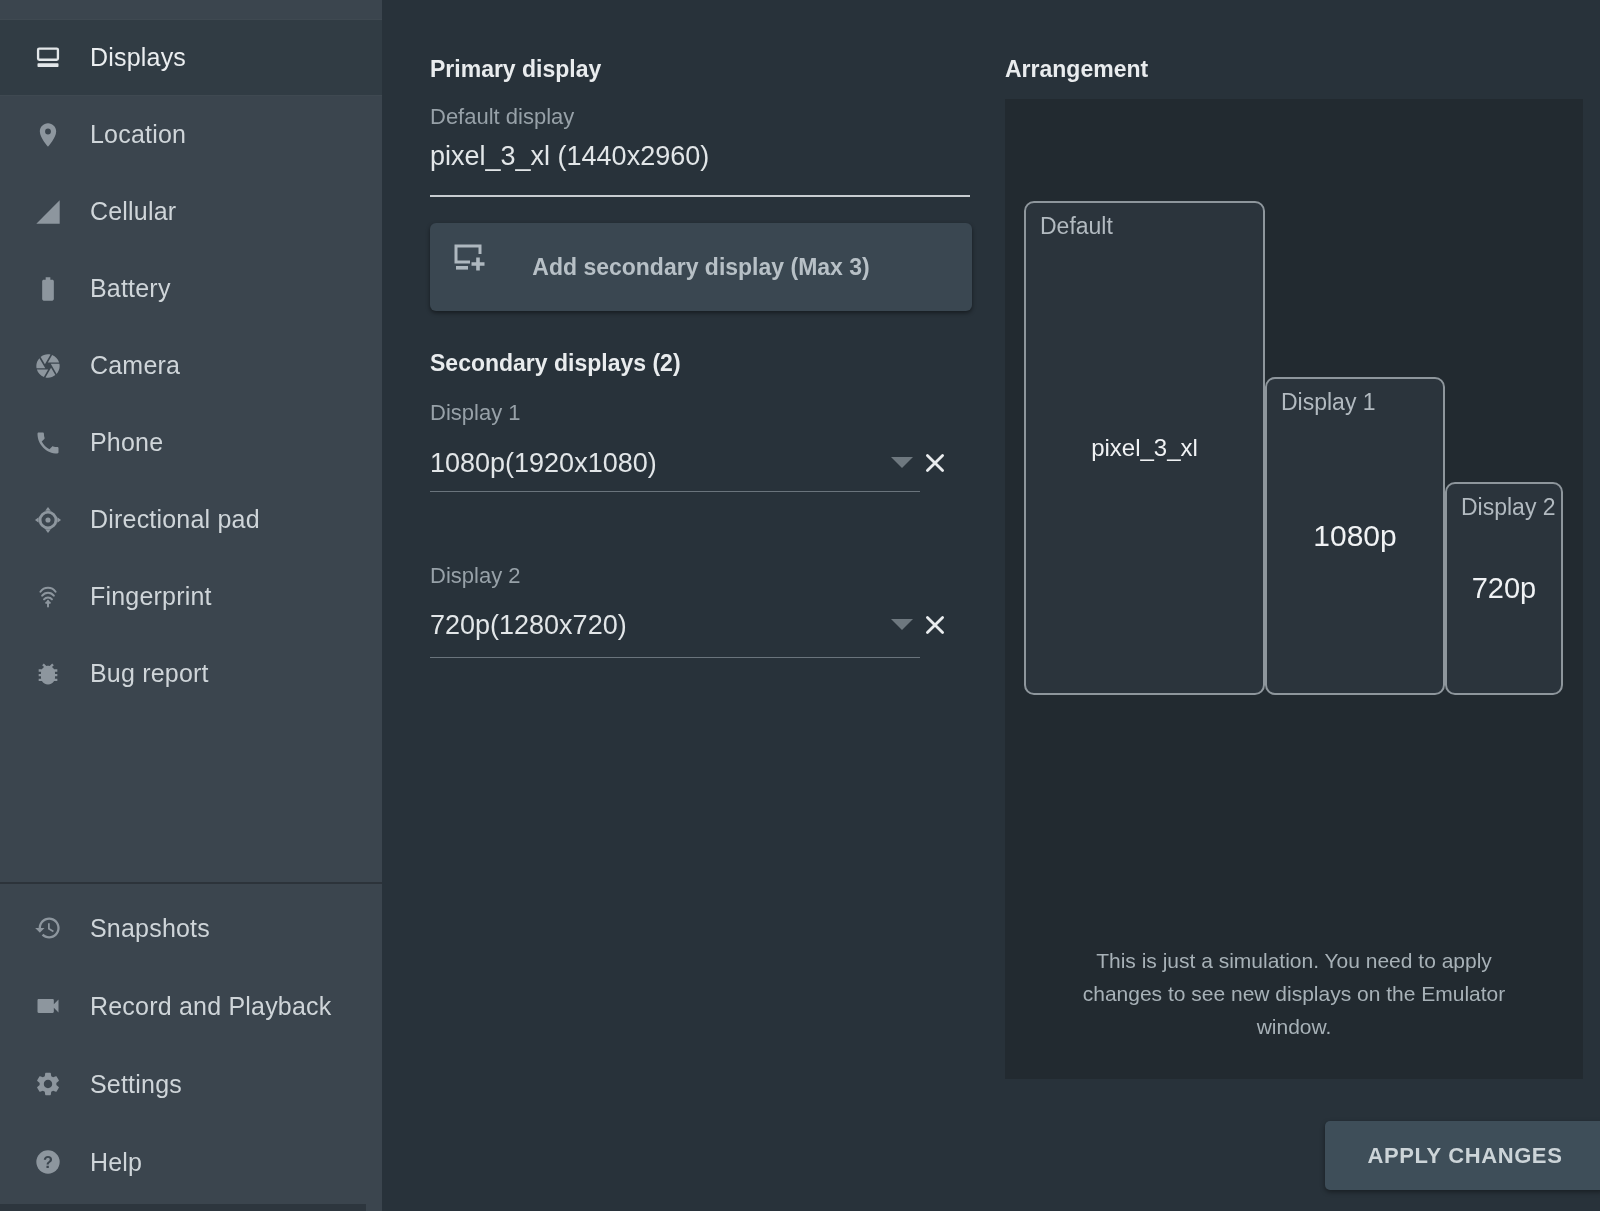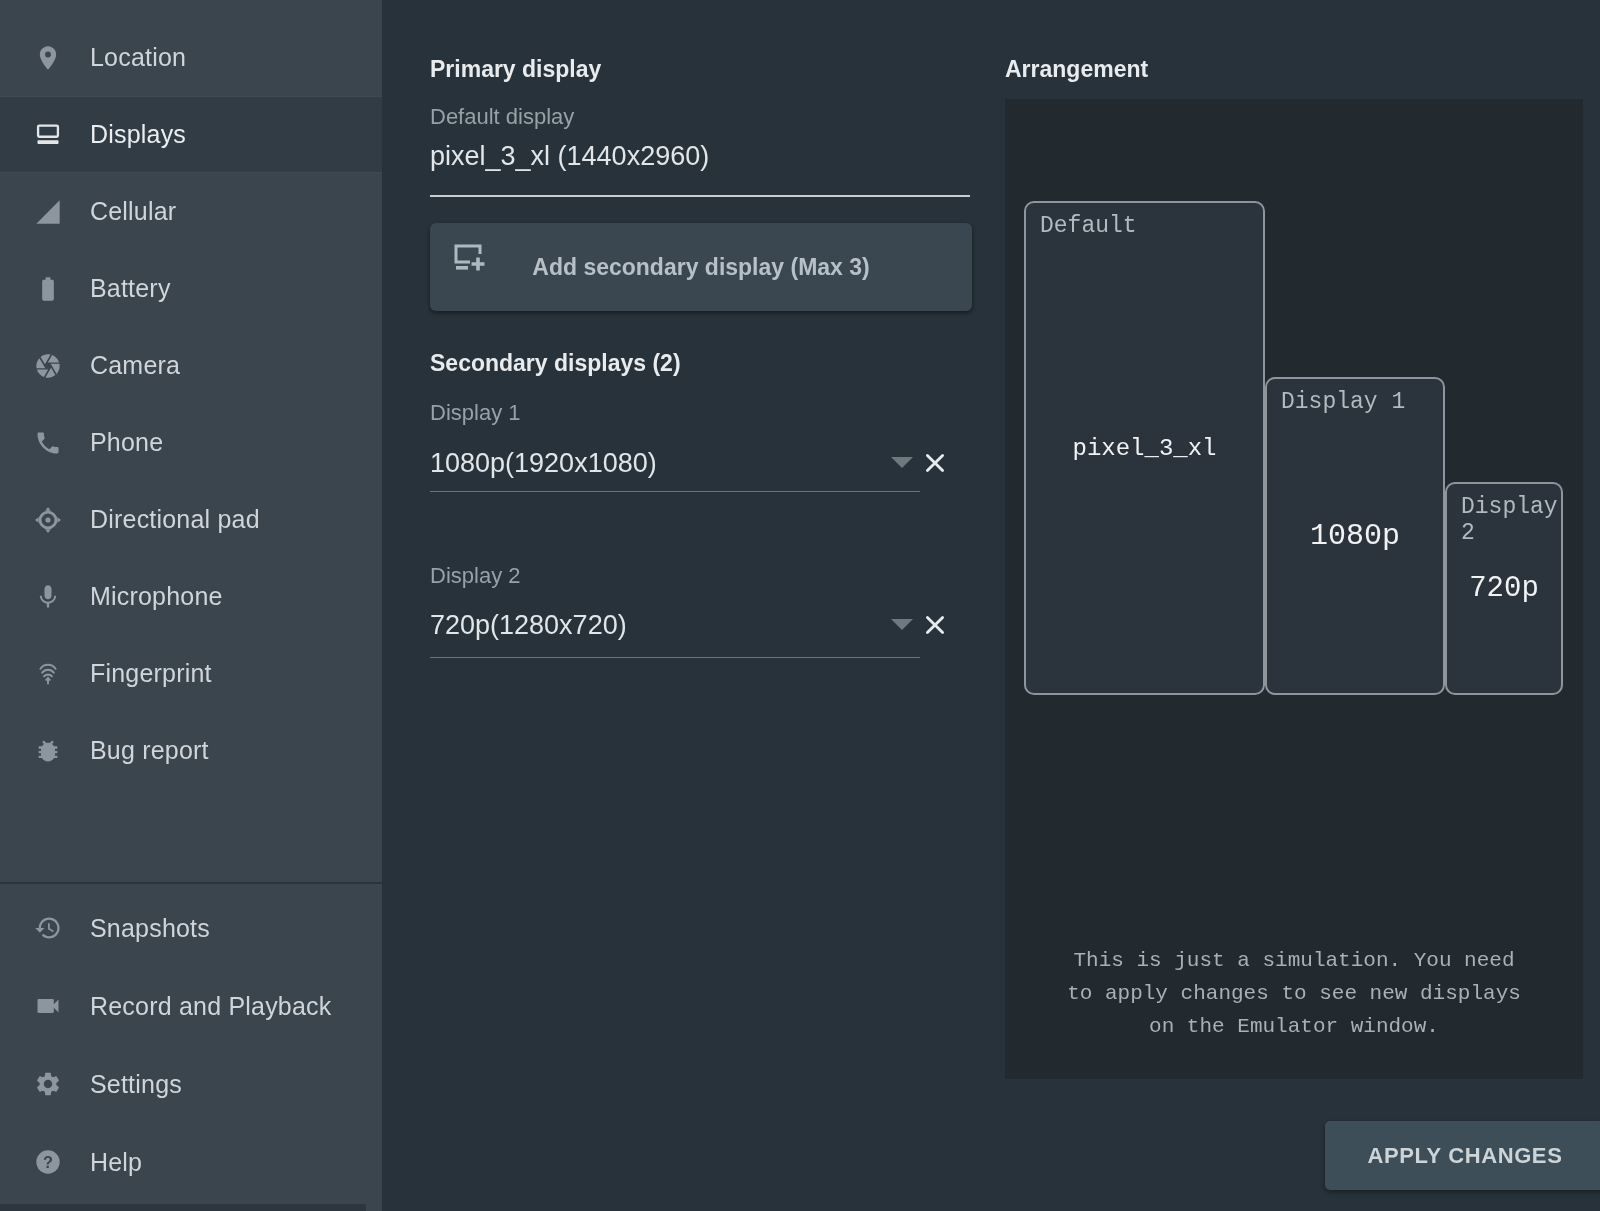--- a/index.html
+++ b/index.html
@@ -74,21 +74,20 @@
     position: absolute; width: 26px; height: 26px; cursor: pointer;
     background: transparent; border: none; padding: 0;
   }
   .x-btn svg { display: block; }
   .ul-dim { position: absolute; left: 430px; width: 490px; height: 1px; background: #6a747c; }
 
   
   .arr-panel {
     position: absolute; left: 1005px; top: 99px; width: 578px; height: 980px;
     background: #222a30;
-    font-family: Liberation Mono, monospace;
   }
   .arr-box {
     position: absolute; background: #2b343c; border: 2px solid #8e969c; border-radius: 10px;
   }
   .box-default { left: 19px; top: 102px; width: 241px; height: 494px; }
   .box-d1 { left: 260px; top: 278px; width: 180px; height: 318px; }
   .box-d2 { left: 440px; top: 383px; width: 118px; height: 213px; }
   .box-tag { position: absolute; top: 10px; left: 14px; font-size: 23px; color: #b2bac0; }
   .box-val {
     position: absolute; inset: 0; display: flex; align-items: center; justify-content: center;
@@ -112,37 +111,37 @@
   }
 </style>
 </head>
 <body>
 
 <div class="app">
 
   <aside class="sidebar">
     <nav class="nav-sec nav-sec1">
 
-      <div class="nav-row">
-        <span class="nav-icon">
-          <svg viewBox="0 0 24 24" fill="currentColor">
-              <path d="M12 2C8.13 2 5 5.13 5 9c0 5.25 7 13 7 13s7-7.75 7-13c0-3.87-3.13-7-7-7zm0 9.5a2.5 2.5 0 1 1 0-5 2.5 2.5 0 0 1 0 5z"></path>
-            </svg>
-        </span>
-        <span class="nav-label">Location</span>
-      </div>
-
       <div class="nav-row selected">
         <span class="nav-icon">
           <svg viewBox="0 0 24 24">
               <rect x="3.5" y="4" width="17" height="9.5" rx="1" fill="none" stroke="currentColor" stroke-width="2"></rect>
               <rect x="3" y="16.5" width="18" height="3.2" rx="0.6" fill="currentColor"></rect>
             </svg>
         </span>
         <span class="nav-label">Displays</span>
+      </div>
+
+      <div class="nav-row">
+        <span class="nav-icon">
+          <svg viewBox="0 0 24 24" fill="currentColor">
+              <path d="M12 2C8.13 2 5 5.13 5 9c0 5.25 7 13 7 13s7-7.75 7-13c0-3.87-3.13-7-7-7zm0 9.5a2.5 2.5 0 1 1 0-5 2.5 2.5 0 0 1 0 5z"></path>
+            </svg>
+        </span>
+        <span class="nav-label">Location</span>
       </div>
 
       <div class="nav-row">
         <span class="nav-icon">
           <svg viewBox="0 0 24 24" fill="currentColor">
               <path d="M2 22h20V2L2 22z"></path>
             </svg>
         </span>
         <span class="nav-label">Cellular</span>
       </div>
@@ -181,29 +180,20 @@
               <circle cx="12" cy="12" r="2.2"></circle>
               <polygon points="12,0.8 9.6,4 14.4,4"></polygon>
               <polygon points="12,23.2 9.6,20 14.4,20"></polygon>
               <polygon points="0.8,12 4,9.6 4,14.4"></polygon>
               <polygon points="23.2,12 20,9.6 20,14.4"></polygon>
             </svg>
         </span>
         <span class="nav-label">Directional pad</span>
       </div>
 
-      <div class="nav-row">
-        <span class="nav-icon">
-          <svg viewBox="0 0 24 24" fill="currentColor">
-              <path d="M12 14c1.66 0 3-1.34 3-3V5c0-1.66-1.34-3-3-3S9 3.34 9 5v6c0 1.66 1.34 3 3 3z"></path>
-              <path d="M17.3 11c0 3-2.54 5.1-5.3 5.1S6.7 14 6.7 11H5c0 3.41 2.72 6.23 6 6.72V21h2v-3.28c3.28-.49 6-3.31 6-6.72h-1.7z"></path>
-            </svg>
-        </span>
-        <span class="nav-label">Microphone</span>
-      </div>
 
       <div class="nav-row">
         <span class="nav-icon">
           <svg viewBox="0 0 24 24" fill="none" stroke="currentColor" stroke-width="1.7" stroke-linecap="round">
               <path d="M5.5 7.5 A8 8 0 0 1 18.5 7.5"></path>
               <path d="M7 10.8 A6.2 6.2 0 0 1 17 10.8"></path>
               <path d="M8.6 14 A4.3 4.3 0 0 1 15.4 14"></path>
               <path d="M10.4 17 A2.1 2.1 0 0 1 13.6 17"></path>
               <path d="M12 15.2v5"></path>
             </svg>

